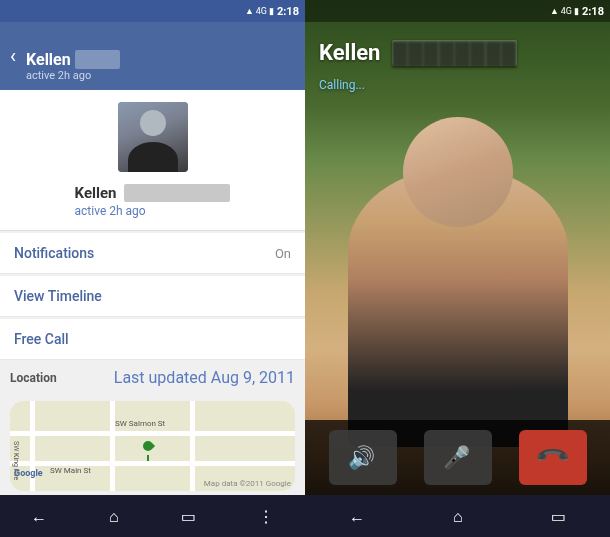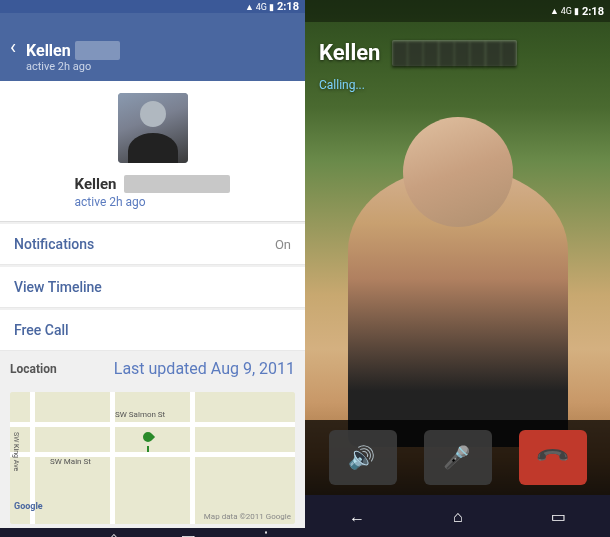--- a/index.html
+++ b/index.html
@@ -197,23 +197,23 @@
       font-weight: bold;
     }
 
     .location-date {
       color: #5b7bbf;
       font-size: 16px;
     }
 
     .map-container {
       width: 100%;
-      height: 132px;
+      height: 90px;
       background: #e8e8d8;
-      border-radius: 3px;
+      border-radius: 14px;
       position: relative;
       overflow: hidden;
     }
 
     .map-bg {
       width: 100%;
       height: 100%;
       background: #e8e8d0;
       position: relative;
     }

